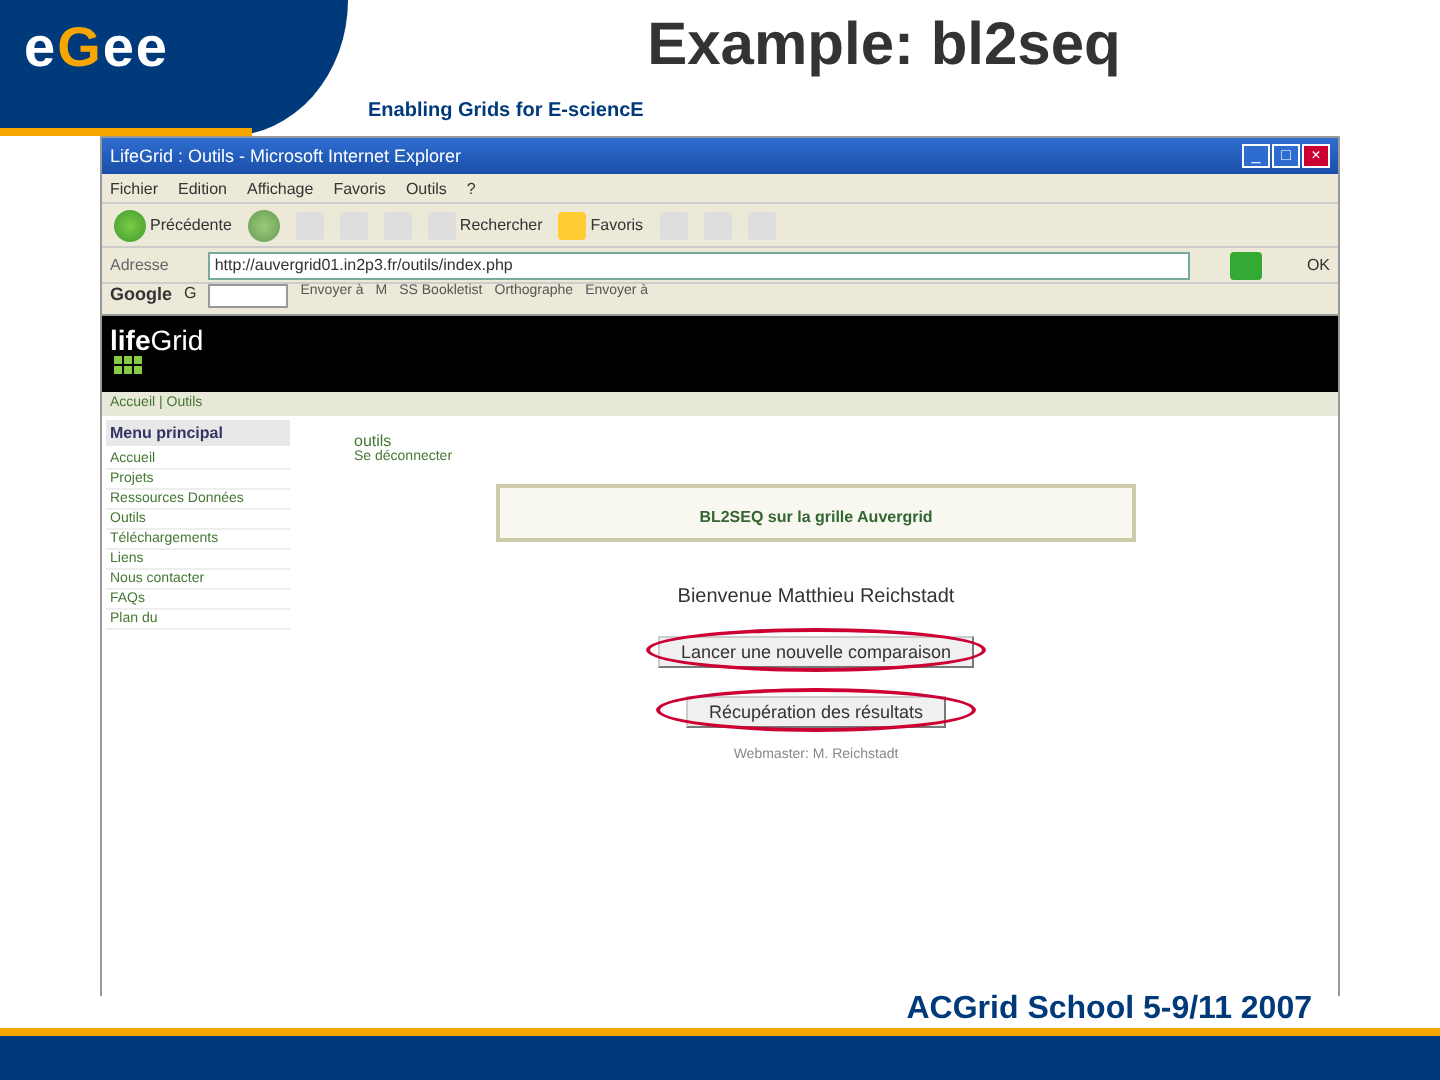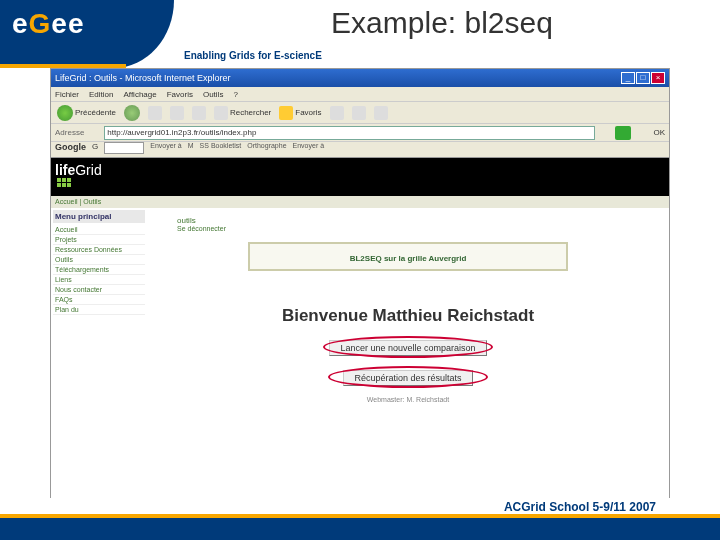--- a/index.html
+++ b/index.html
@@ -4,21 +4,21 @@
 <style>
   * { box-sizing: border-box; margin: 0; padding: 0; }
   body { width: 720px; height: 540px; font-family: Arial, sans-serif; background: #fff; position: relative; overflow: hidden; }
 
   .slide-header { height: 68px; background: #fff; display: flex; align-items: flex-start; }
   .logo-area { width: 174px; height: 68px; background: #003a7a; border-bottom-right-radius: 60px 68px; position: relative; }
   .egee-logo { position: absolute; left: 12px; top: 8px; }
   .egee-text { font-size: 28px; font-weight: bold; color: #fff; letter-spacing: 1px; }
   .yellow-stripe { position: absolute; bottom: 0; left: 0; right: 48px; height: 4px; background: #f7a600; }
   .title-area { flex: 1; padding: 6px 10px 0 0; position: relative; }
-  .slide-title { font-size: 30px; color: #333; text-align: center; font-weight: normal; }
+  .slide-title { font-size: 30px; color: #333; text-align: center; font-weight: bold; }
   .subtitle-bar { position: absolute; top: 50px; left: 184px; font-size: 10px; font-weight: bold; color: #003a7a; }
 
   .screenshot { position: absolute; top: 68px; left: 50px; width: 620px; height: 430px; border: 1px solid #999; background: #fff; }
 
   .ie-titlebar { height: 18px; background: linear-gradient(#2e6dd0, #1a4fa8); display: flex; align-items: center; padding: 0 4px; color: #fff; font-size: 9px; }
   .ie-title-text { flex: 1; }
   .win-btns { display: flex; gap: 1px; }
   .win-btn { width: 14px; height: 12px; background: #c03; border: 1px solid #fff; font-size: 8px; text-align: center; line-height: 10px; color: #fff; }
   .win-btn.min, .win-btn.max { background: #2e6dd0; }
 
@@ -58,36 +58,36 @@
   .lg-side-item { font-size: 7px; color: #447733; padding: 1px 2px; border-bottom: 1px solid #eee; }
 
   .lg-main { flex: 1; padding: 8px 30px; position: relative; }
   .lg-crumb { font-size: 8px; color: #447733; }
   .lg-crumb-sub { font-size: 7px; color: #447733; margin-bottom: 10px; }
 
   .bl2-box { border: 2px solid #ccccaa; padding: 6px; margin: 8px auto; width: 320px; text-align: center; background: #f8f8f0; }
   .bl2-title { font-size: 22px; font-weight: bold; color: #444; }
   .bl2-sub { font-size: 8px; font-weight: bold; color: #336633; margin-top: 4px; }
 
-  .welcome { text-align: center; font-size: 17px; font-weight: bold; color: #333; margin-top: 35px; }
+  .welcome { text-align: center; font-size: 10px; font-weight: normal; color: #333; margin-top: 22px; }
 
   .action-btn { display: block; margin: 14px auto 0; padding: 2px 10px; border: 1px outset #ccc; background: #f0f0f0; font-size: 9px; color: #333; position: relative; width: fit-content; }
   .red-oval { position: absolute; border: 2px solid #cc0033; border-radius: 50%; pointer-events: none; }
   .oval1 { width: 170px; height: 22px; left: 50%; transform: translateX(-50%); top: -5px; }
   .oval2 { width: 160px; height: 22px; left: 50%; transform: translateX(-50%); top: -5px; }
 
   .webmaster { text-align: center; font-size: 7px; color: #888; margin-top: 10px; }
 
   .ie-status { height: 16px; background: #ece9d8; display: flex; align-items: center; justify-content: flex-end; padding: 0 4px; font-size: 8px; color: #333; border-top: 1px solid #ccc; }
   .status-cell { border-left: 1px solid #bbb; padding: 0 12px; height: 100%; display: flex; align-items: center; gap: 3px; }
   .globe { width: 10px; height: 10px; border-radius: 50%; background: radial-gradient(#6cf, #069); }
 
   .footer-bar { position: absolute; bottom: 22px; left: 0; right: 0; height: 4px; background: #f7a600; }
   .footer-blue { position: absolute; bottom: 0; left: 0; right: 0; height: 22px; background: #003a7a; }
-  .footer-text { position: absolute; bottom: 26px; right: 60px; font-size: 12px; font-weight: bold; color: #003a7a; background: #fff; padding: 0 4px; }
+  .footer-text { position: absolute; bottom: 26px; right: 60px; font-size: 16px; font-weight: bold; color: #003a7a; background: #fff; padding: 0 4px; }
 </style>
 </head>
 <body>
 
 <div class="slide-header">
   <div class="logo-area">
     <div class="egee-logo">
       <span class="egee-text">
         <span style="color:#fff">e</span><span style="color:#f7a600">G</span><span style="color:#fff">ee</span>
       </span>

